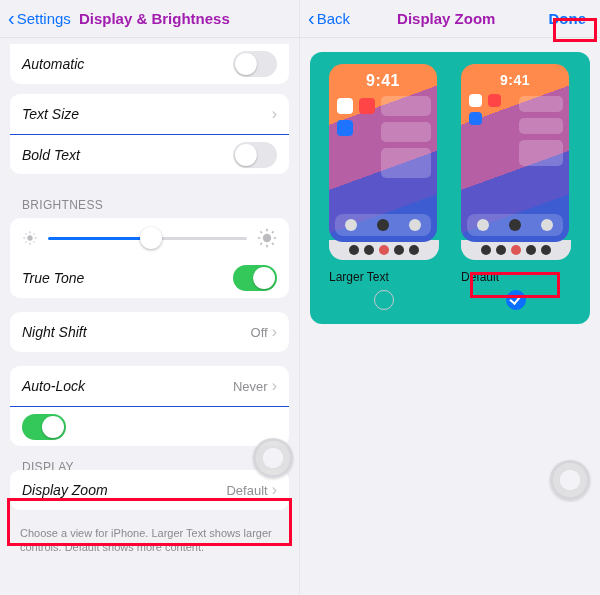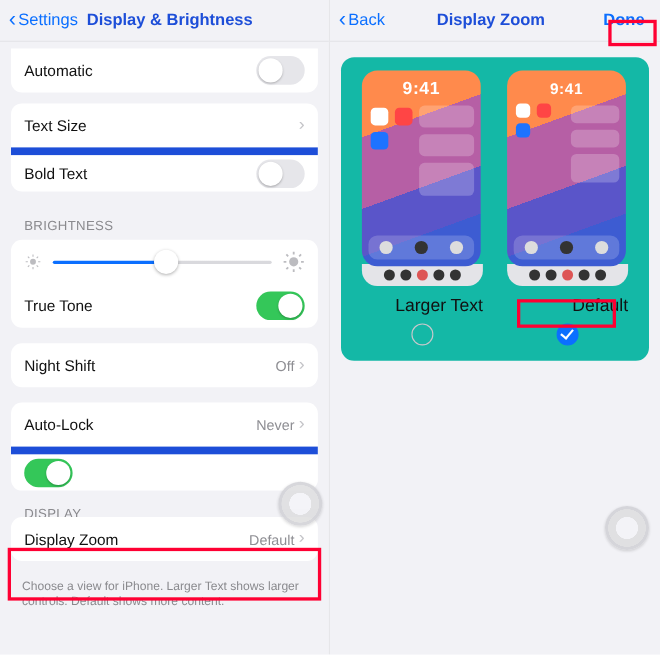--- a/index.html
+++ b/index.html
@@ -6,30 +6,30 @@
   body { background: #fff; width: 600px; height: 595px; overflow: hidden; }
   .stage { display: flex; width: 600px; height: 595px; gap: 0; }
   .panel { position: relative; background: #f2f2f6; overflow: hidden; }
   .panel-left { width: 300px; height: 595px; border-right: 1px solid #e6e6e9; }
   .panel-right { width: 300px; height: 595px; }
 
   
   .nav { height: 38px; display: flex; align-items: center; padding: 0 8px; background: #f2f2f6; border-bottom: 1px solid #e3e3e6; }
   .nav-back { display: flex; align-items: center; color: #0b6fff; font-size: 15px; gap: 2px; }
   .nav-back .chev { font-size: 20px; line-height: 1; transform: translateY(-1px); }
-  .nav-title { flex: 1; text-align: left; font-weight: 600; font-size: 15px; color: #1d4ed8; padding-left: 8px; }
+  .nav-title { flex: 1; text-align: left; font-weight: 600; font-size: 15px; color: #a21caf; padding-left: 8px; }
   .nav-title.center { text-align: center; padding-left: 0; }
   .nav-done { color: #0b6fff; font-weight: 700; font-size: 15px; padding: 2px 6px; }
 
   
   .group { margin: 0 10px 10px; background: #fff; border-radius: 10px; overflow: hidden; }
   .group.first { margin-top: 6px; }
   .row { display: flex; align-items: center; height: 40px; padding: 0 12px; font-size: 14px; color: #111; position: relative; }
-  .row + .row { border-top: 7px solid #1d4ed8; }
-  .row .label { flex: 1; }
+  .row + .row { border-top: 1px solid #1d4ed8; }
+  .row .label { flex: 1; font-style: italic; }
   .row .val { color: #8e8e93; font-size: 13px; margin-right: 4px; }
   .chev-r { color: #c4c4c8; font-size: 16px; }
   .sect-head { font-size: 12px; color: #8a8a8e; text-transform: uppercase; padding: 14px 22px 6px; letter-spacing: .3px; }
   .sect-head.cut { height: 14px; overflow: hidden; padding-top: 4px; }
   .foot { font-size: 11px; color: #8a8a8e; padding: 6px 20px 0; line-height: 1.3; }
 
   
   .toggle { width: 44px; height: 26px; border-radius: 13px; background: #e6e6ea; position: relative; flex: 0 0 44px; }
   .toggle .knob { position: absolute; width: 22px; height: 22px; border-radius: 50%; background: #fff; top: 2px; left: 2px; box-shadow: 0 1px 2px rgba(0,0,0,.25); }
   .toggle.on { background: #34c759; }
@@ -59,21 +59,21 @@
   .ic.white{background:#fff;} .ic.red{background:#ff4545;}
   .ic.blue{background:#1e73ff;}
   .ps-widgets{ position:absolute; top:32px; right:6px; display:flex; flex-direction:column; gap:6px; }
   .ps-widgets .w{ width:50px; height:20px; background:rgba(255,255,255,.22); border-radius:5px;}
   .ps-dock{ position:absolute; bottom:6px; left:6px; right:6px; height:22px; background:rgba(255,255,255,.18); border-radius:8px; display:flex; align-items:center; justify-content:space-around;}
   .ps-dock .d{ width:12px;height:12px;border-radius:50%; background:#ddd;}
   .ps-dock .d.dark{ background:#333;}
   .phone-chin { height:20px; background:#e4e4e8; border-radius:0 0 14px 14px; margin-top:-2px; display:flex; align-items:center; justify-content:center; gap:5px;}
   .phone-chin .b{ width:10px;height:10px;border-radius:50%;background:#333;}
   .phone-chin .b.o{ background:#d55;}
-  .phone-label { text-align:right; font-size:16px; color:#111; margin-top:10px; font-weight:400;}
+  .phone-label { text-align:left; font-size:12px; color:#111; margin-top:10px; font-weight:400;}
   .radio-row{ display:flex; justify-content:space-around; margin-top:6px;}
   .radio{ width:20px;height:20px;border-radius:50%;border:1.5px solid #c8c8cc; position:relative;}
   .radio.checked{ background:#0b6fff; border-color:#0b6fff;}
   .radio.checked::after{ content:""; position:absolute; left:5px; top:2px; width:5px; height:9px; border:2px solid #fff; border-top:0; border-left:0; transform:rotate(40deg);}
 </style>
 </head>
 <body>
 
 <div class="stage">
 

